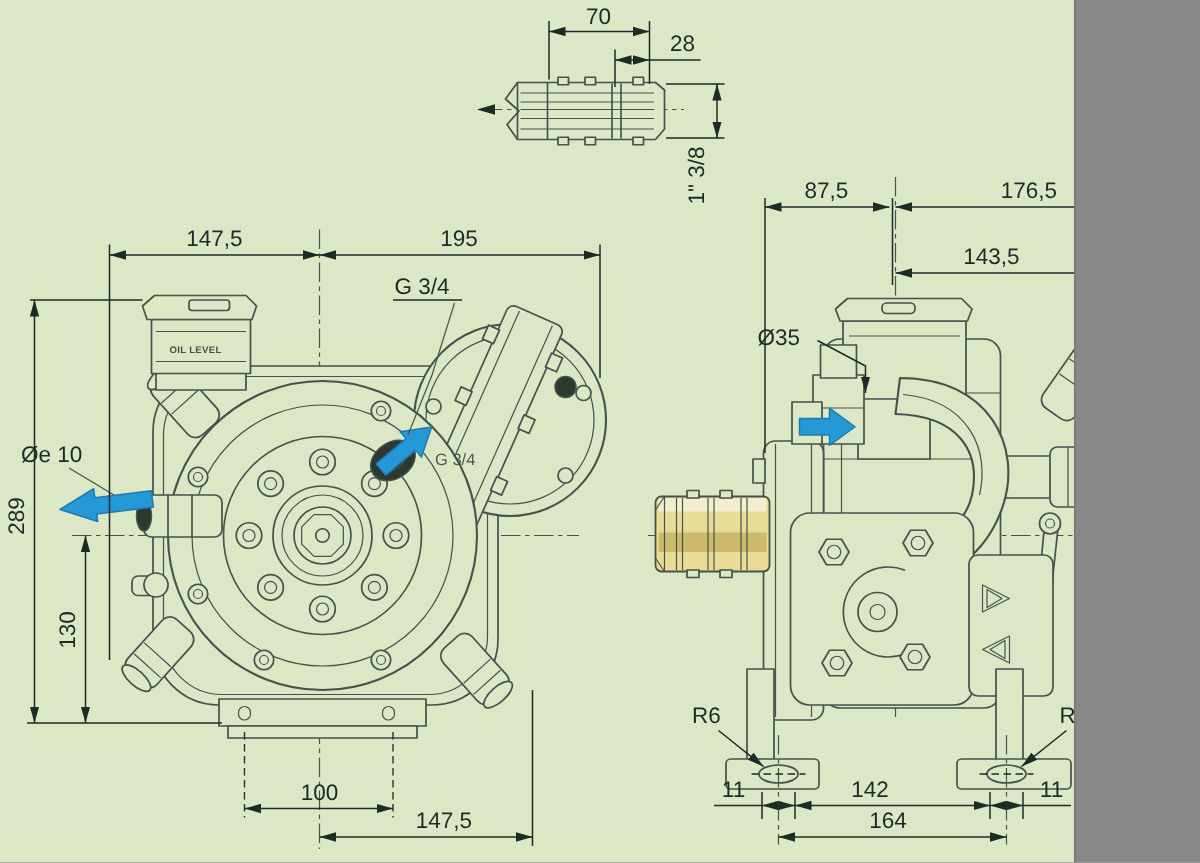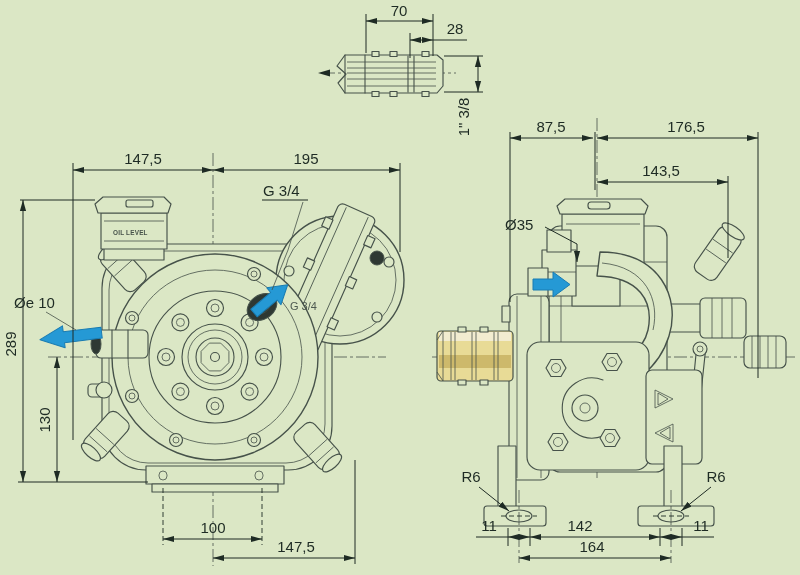--- a/index.html
+++ b/index.html
@@ -1,16 +1,16 @@
 <!DOCTYPE html>
 <html style="--background: #dbe7c5; --line: #46524a; --dim: #1e2b24; --arrow-blue: #2599d5; --shaft-yellow: #e8db96; --shaft-yellow-dark: #cdb96b; --shaft-yellow-light: #f2ecd0; --port-dark: #2e3833;"><head>
 <meta charset="utf-8">
 <style>
   html,body{margin:0;padding:0;background:#888;}
-  #stage{position:relative;width:800px;height:575px;overflow:hidden;
+  #stage{position:relative;width:716px;height:575px;overflow:hidden;
          background:var(--background,#dbe7c5);outline:1px solid rgba(0,0,0,.12);}
   svg{display:block;}
   svg text{font-family:"Liberation Sans","DejaVu Sans",sans-serif;fill:var(--dim,#1e2b24);}
   .t{font-size:15px;}
   .tmid{text-anchor:middle;}
   .ts{font-size:11px;fill:var(--line,#46524a);opacity:.95;}
   .tt{font-size:6.4px;font-weight:bold;fill:var(--line,#46524a);letter-spacing:.2px;}
   .ln{stroke:var(--line,#46524a);fill:none;stroke-width:1.1;stroke-linejoin:round;stroke-linecap:round;}
   .lnt{stroke:var(--line,#46524a);fill:none;stroke-width:.8;stroke-linejoin:round;}
   .fl{stroke:var(--line,#46524a);fill:var(--background,#dbe7c5);stroke-width:1.15;stroke-linejoin:round;}

